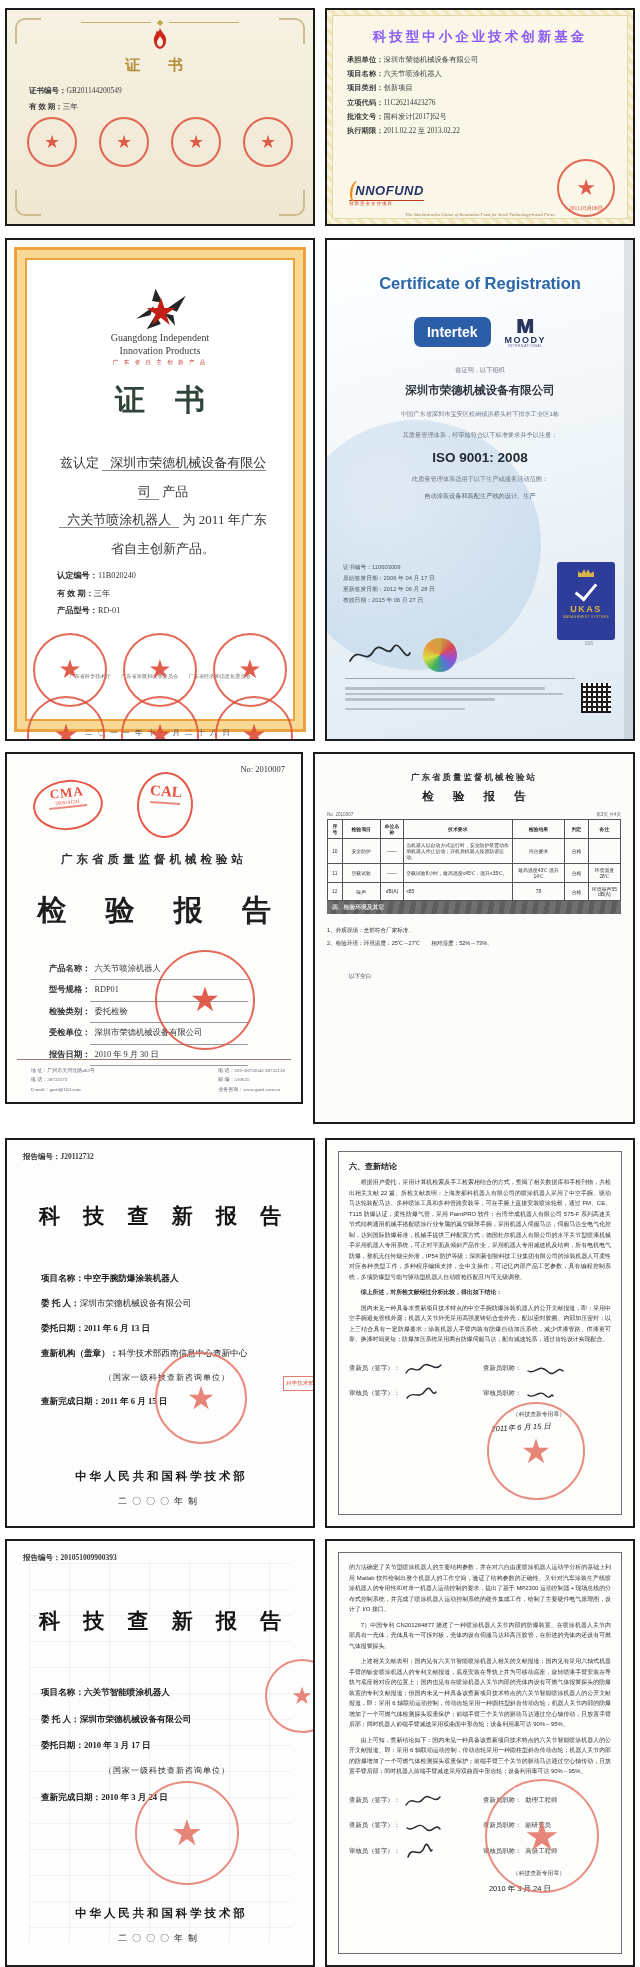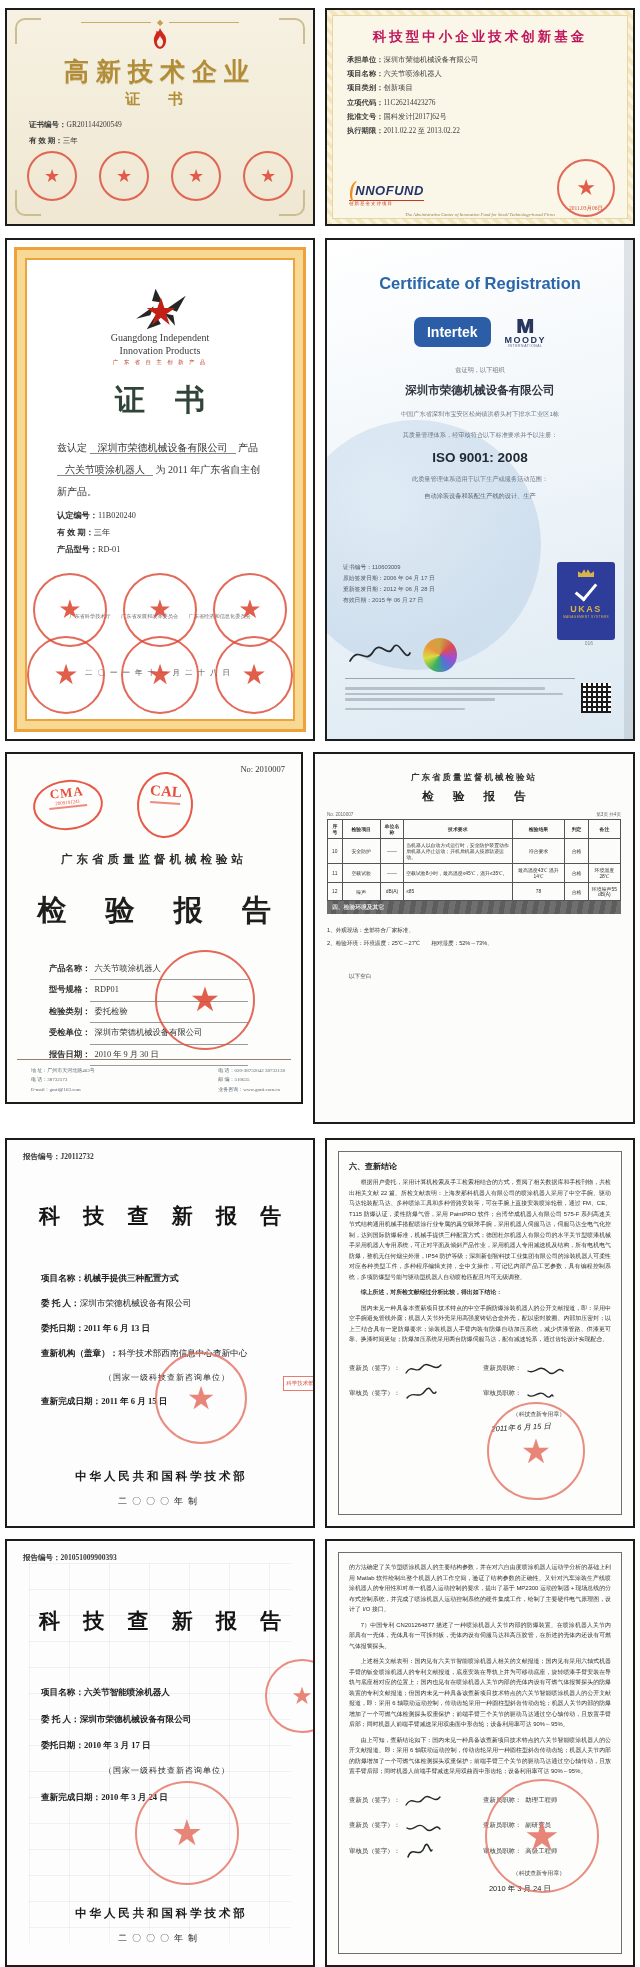--- a/index.html
+++ b/index.html
@@ -30,42 +30,42 @@
   .hx-title{font-size:25px;font-weight:bold;color:#b28d35;letter-spacing:7px;text-shadow:0 1px 0 rgba(120,90,20,.25);margin-top:1px;}
   .hx-sub{font-size:15px;font-weight:bold;color:#b28d35;letter-spacing:12px;margin-top:2px;}
   .hx-fields{display:flex;text-align:left;font-size:7.5px;color:#3c3c3c;margin:8px 18px 0 22px;line-height:2.1;}
   .hx-fields .colL{flex:1.25;} .hx-fields .colR{flex:1;}
   .hx-fields b{font-weight:bold;}
   .hx-seals{display:flex;justify-content:center;gap:22px;margin-top:2px;}
 
   
   .c-inno{background:repeating-linear-gradient(45deg,#f2e6bf 0 4px,#faf4de 4px 8px);}
   .in-inner{position:absolute;inset:5px;background:#fbf7e8;border:1px solid #e5d7a4;padding:8px 14px;}
-  .in-title{text-align:center;font-size:13.5px;font-weight:bold;color:#be185d;letter-spacing:3px;margin-top:4px;}
+  .in-title{text-align:center;font-size:13.5px;font-weight:bold;color:#8b5cf6;letter-spacing:3px;margin-top:4px;}
   .in-sub{text-align:center;font-size:17px;font-weight:bold;color:#6e4312;letter-spacing:10px;margin-top:3px;}
   .in-sub .dash{display:inline-block;width:34px;height:1px;background:#a98f55;vertical-align:middle;margin:0 6px;}
   .in-fields{font-size:7.3px;color:#3e3e3e;margin-top:7px;line-height:1.95;}
   .in-fields b{font-weight:bold;}
   .in-logo{position:absolute;left:16px;bottom:12px;line-height:1;}
   .in-swoosh{color:#ef8b1f;font-size:19px;font-weight:bold;font-style:italic;display:inline-block;transform:scaleY(1.25);}
   .in-word{color:#25356b;font-size:13px;font-weight:bold;font-style:italic;letter-spacing:.5px;font-family:"Liberation Sans",sans-serif;}
   .in-logosub{font-size:4.5px;color:#c23a22;border-top:1px solid #c23a22;margin-top:2px;padding-top:1px;letter-spacing:1px;}
   .in-sealwrap{position:absolute;right:12px;bottom:6px;text-align:center;}
   .in-sealdate{font-size:5.5px;color:rgba(210,60,40,.9);margin-top:-12px;}
   .in-footer{position:absolute;left:0;right:0;bottom:1px;text-align:center;font-size:4.6px;font-style:italic;color:#8d7a4e;}
 
   
   .c-gd{background:#fff;}
   .gd-frame{position:absolute;inset:7px;border:3px solid #eea23d;box-shadow:inset 0 0 0 8px #f8d994,inset 0 0 0 10px #eea23d;
             text-align:center;padding:20px 24px;}
   .gd-logo{margin-top:16px;height:46px;}
   .gd-en{font-size:10px;color:#3a3a3a;line-height:1.25;}
   .gd-cn{font-size:5.5px;color:#c0392b;letter-spacing:2px;margin-top:2px;}
   .gd-title{font-size:30px;font-weight:bold;color:#31443a;letter-spacing:30px;text-indent:30px;margin-top:14px;}
-  .gd-body{font-size:10px;color:#333;text-align:left;margin:16px 10px 0 16px;line-height:2.2;}
+  .gd-body{font-size:13px;color:#333;text-align:center;margin:28px 10px 0 16px;line-height:2.2;}
   .gd-body u{text-decoration:none;border-bottom:1px solid #888;padding:0 8px;}
   .gd-flds{font-size:8.2px;color:#333;text-align:left;margin:4px 10px 0 16px;line-height:2.1;}
   .gd-sealrow{display:flex;justify-content:center;gap:16px;margin-top:14px;}
   .gd-cap{font-size:5.2px;color:#6a6a6a;margin-top:-34px;position:relative;z-index:1;white-space:nowrap;}
   .gd-date{font-size:7.5px;color:#555;letter-spacing:5px;margin-top:-46px;position:relative;z-index:1;}
 
   
   .c-iso{background:linear-gradient(165deg,#ffffff 0%,#f4f8fb 35%,#dde9f2 100%);text-align:center;font-family:"Liberation Sans",sans-serif;}
   .iso-globe{position:absolute;left:-36px;top:180px;width:250px;height:250px;border-radius:50%;
              background:radial-gradient(circle at 38% 34%,#d2e2f0,#b9d0e6 70%,#c7dae9);opacity:.55;}
@@ -177,21 +177,20 @@
         <i class="ln"></i>
           <span>◆</span>
           <i class="ln"></i>
       </div>
       <div class="hx-flame">
         <svg width="22" height="26" viewBox="0 0 24 30">
             <path d="M12 0 C14 6 20 8 19 15 C18.5 21 15 24 12 24 C9 24 5.5 21 5 15 C4.4 9 8 8 8 3 C10 6 11 3 12 0 Z" fill="#d0271c"></path>
             <path d="M12 9 C13 12 16 13 15.5 17 C15 20 13.5 21.5 12 21.5 C10.5 21.5 9 20 8.5 17 C8 14 11 12.5 12 9 Z" fill="#f4efdf"></path>
           </svg>
       </div>
-      <div class="hx-title">高新技术企业</div>
       <div class="hx-sub">证 书</div>
       <div class="hx-fields">
         <div class="colR">
           <div><b>证书编号：</b><span>GR201144200549</span></div>
           <div><b>有 效 期：</b><span>三年</span></div>
         </div>
       </div>
       <div class="hx-seals">
         <span class="seal" style="width:46px;height:46px">
             <i style="font-size:18px">★</i>
@@ -445,21 +444,21 @@
   </div>
 
   <div class="row r4">
 
     <div class="cell c-nv">
       <div class="nv-no">
         <span>报告编号：</span><span>J20112732</span>
       </div>
       <div class="nv-title" style="top:62px">科 技 查 新 报 告</div>
       <div class="nv-flds" style="top:126px">
-        <div><b>项目名称：</b><b>机械手提供三种配置方式</b></div>
+        <div><b>项目名称：</b><b>中空手腕防爆涂装机器人</b></div>
         <div><b>委 托 人：</b><span>深圳市荣德机械设备有限公司</span></div>
         <div><b>委托日期：</b><b>2011 年 6 月 13 日</b></div>
         <div><b>查新机构（盖章）：</b><span>科学技术部西南信息中心查新中心</span></div>
         <div class="nv-note">（国家一级科技查新咨询单位）</div>
         <div><b>查新完成日期：</b><b>2011 年 6 月 15 日</b></div>
       </div>
       <span class="seal pink abs-seal" style="left:148px;top:212px;width:88px;height:88px">
           <i style="font-size:32px">★</i>
         </span>
       <div class="nv-edge" style="top:236px">科学技术部</div>

